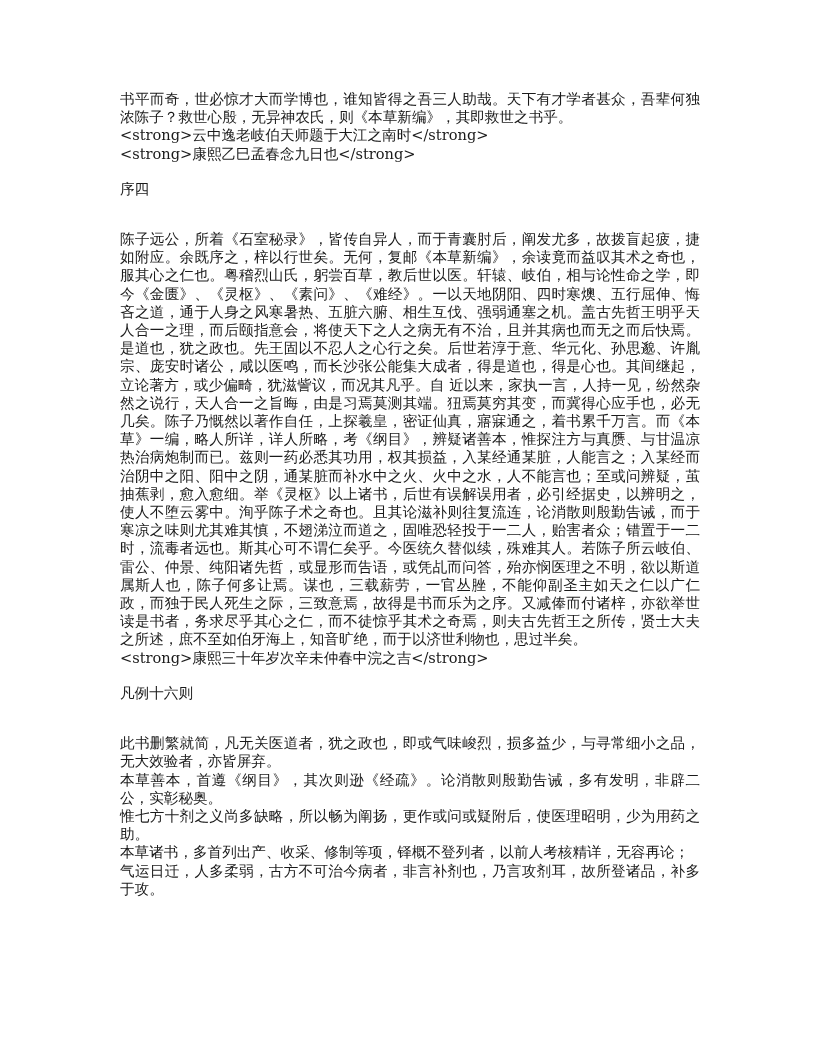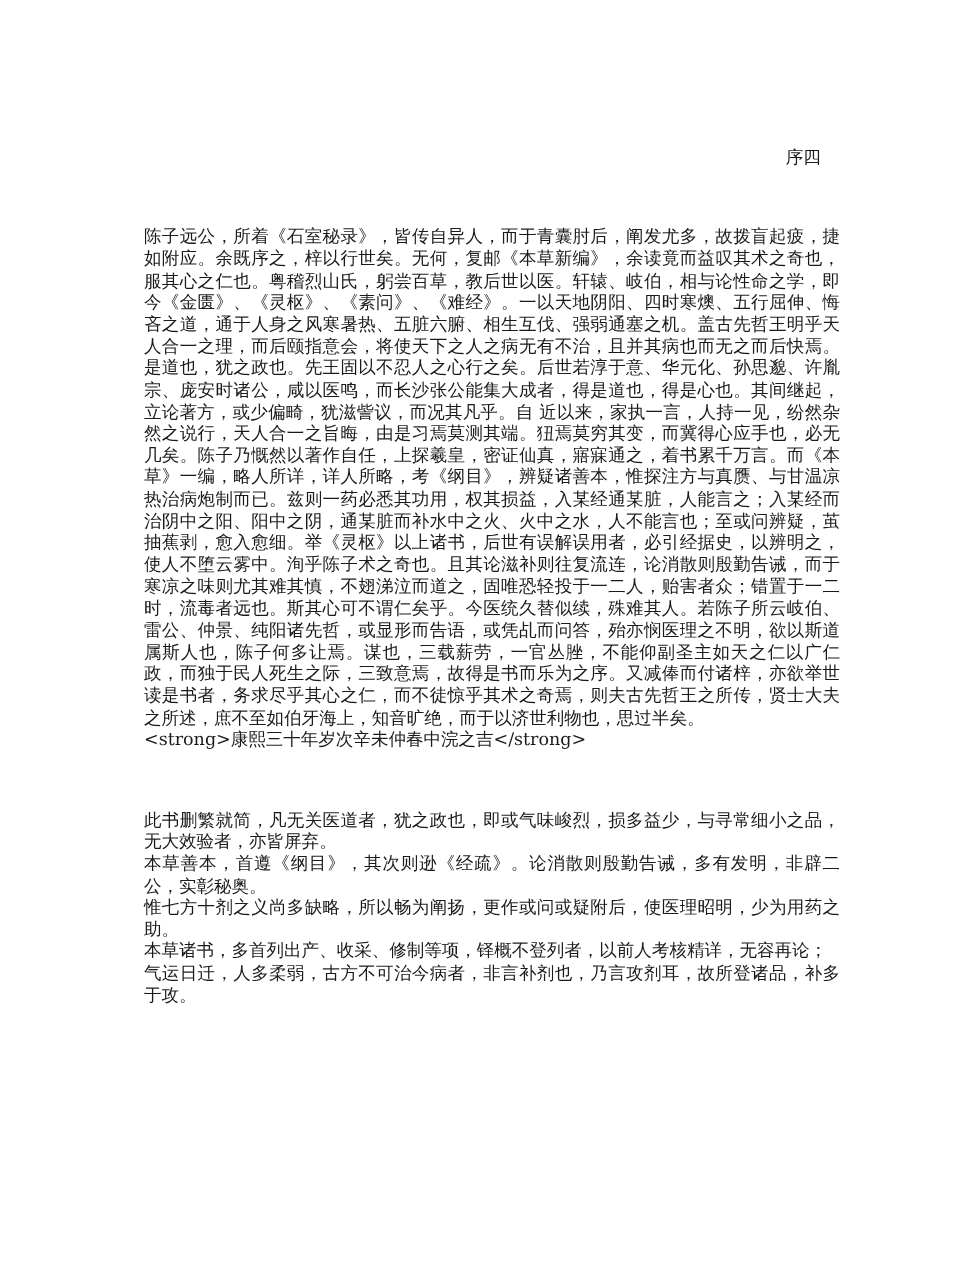--- a/index.html
+++ b/index.html
@@ -31,44 +31,49 @@
     }
     .tagline {
       font-family: "DejaVu Serif", "Liberation Serif", serif;
       font-size: 14.6px;
       line-height: 18.2px;
       margin: 0;
     }
     .heading {
       font-size: 14.6px;
       line-height: 18.2px;
-      margin: 16px;
-      text-align: right;
+      margin: 0;
     }
     .gap-heading-before { height: 17px; }
     .gap-heading-after { height: 32px; }
   </style>
 </head>
 <body>
 
 <div class="page">
 
+  <section>
+    <p class="line">书平而奇，世必惊才大而学博也，谁知皆得之吾三人助哉。天下有才学者甚众，吾辈何独浓陈子？救世心殷，无异神农氏，则《本草新编》，其即救世之书乎。</p>
+    <p class="tagline">&lt;strong&gt;云中逸老岐伯天师题于大江之南时&lt;/strong&gt;</p>
+    <p class="tagline">&lt;strong&gt;康熙乙巳孟春念九日也&lt;/strong&gt;</p>
+  </section>
 
   <div class="gap-heading-before"></div>
 
   <section>
     <h2 class="heading" style="font-weight:normal;">序四</h2>
     <div class="gap-heading-after"></div>
     <p class="line">陈子远公，所着《石室秘录》，皆传自异人，而于青囊肘后，阐发尤多，故拨盲起疲，捷如附应。余既序之，梓以行世矣。无何，复邮《本草新编》，余读竟而益叹其术之奇也，服其心之仁也。粤稽烈山氏，躬尝百草，教后世以医。轩辕、岐伯，相与论性命之学，即今《金匮》、《灵枢》、《素问》、《难经》。一以天地阴阳、四时寒燠、五行屈伸、悔吝之道，通于人身之风寒暑热、五脏六腑、相生互伐、强弱通塞之机。盖古先哲王明乎天人合一之理，而后颐指意会，将使天下之人之病无有不治，且并其病也而无之而后快焉。是道也，犹之政也。先王固以不忍人之心行之矣。后世若淳于意、华元化、孙思邈、许胤宗、庞安时诸公，咸以医鸣，而长沙张公能集大成者，得是道也，得是心也。其间继起，立论著方，或少偏畸，犹滋訾议，而况其凡乎。自 近以来，家执一言，人持一见，纷然杂然之说行，天人合一之旨晦，由是习焉莫测其端。狃焉莫穷其变，而冀得心应手也，必无几矣。陈子乃慨然以著作自任，上探羲皇，密证仙真，寤寐通之，着书累千万言。而《本草》一编，略人所详，详人所略，考《纲目》，辨疑诸善本，惟探注方与真赝、与甘温凉热治病炮制而已。兹则一药必悉其功用，权其损益，入某经通某脏，人能言之；入某经而治阴中之阳、阳中之阴，通某脏而补水中之火、火中之水，人不能言也；至或问辨疑，茧抽蕉剥，愈入愈细。举《灵枢》以上诸书，后世有误解误用者，必引经据史，以辨明之，使人不堕云雾中。洵乎陈子术之奇也。且其论滋补则往复流连，论消散则殷勤告诫，而于寒凉之味则尤其难其慎，不翅涕泣而道之，固唯恐轻投于一二人，贻害者众；错置于一二时，流毒者远也。斯其心可不谓仁矣乎。今医统久替似续，殊难其人。若陈子所云岐伯、雷公、仲景、纯阳诸先哲，或显形而告语，或凭乩而问答，殆亦悯医理之不明，欲以斯道属斯人也，陈子何多让焉。谋也，三载薪劳，一官丛脞，不能仰副圣主如天之仁以广仁政，而独于民人死生之际，三致意焉，故得是书而乐为之序。又减俸而付诸梓，亦欲举世读是书者，务求尽乎其心之仁，而不徒惊乎其术之奇焉，则夫古先哲王之所传，贤士大夫之所述，庶不至如伯牙海上，知音旷绝，而于以济世利物也，思过半矣。</p>
     <p class="tagline">&lt;strong&gt;康熙三十年岁次辛未仲春中浣之吉&lt;/strong&gt;</p>
   </section>
 
   <div class="gap-heading-before"></div>
 
   <section>
+    <h2 class="heading" style="font-weight:normal;">凡例十六则</h2>
     <div class="gap-heading-after"></div>
     <p class="line">此书删繁就简，凡无关医道者，犹之政也，即或气味峻烈，损多益少，与寻常细小之品，无大效验者，亦皆屏弃。</p>
     <p class="line">本草善本，首遵《纲目》，其次则逊《经疏》。论消散则殷勤告诫，多有发明，非辟二公，实彰秘奥。</p>
     <p class="line">惟七方十剂之义尚多缺略，所以畅为阐扬，更作或问或疑附后，使医理昭明，少为用药之助。</p>
     <p class="line">本草诸书，多首列出产、收采、修制等项，铎概不登列者，以前人考核精详，无容再论；</p>
     <p class="line">气运日迁，人多柔弱，古方不可治今病者，非言补剂也，乃言攻剂耳，故所登诸品，补多于攻。</p>
   </section>
 
 </div>
 

